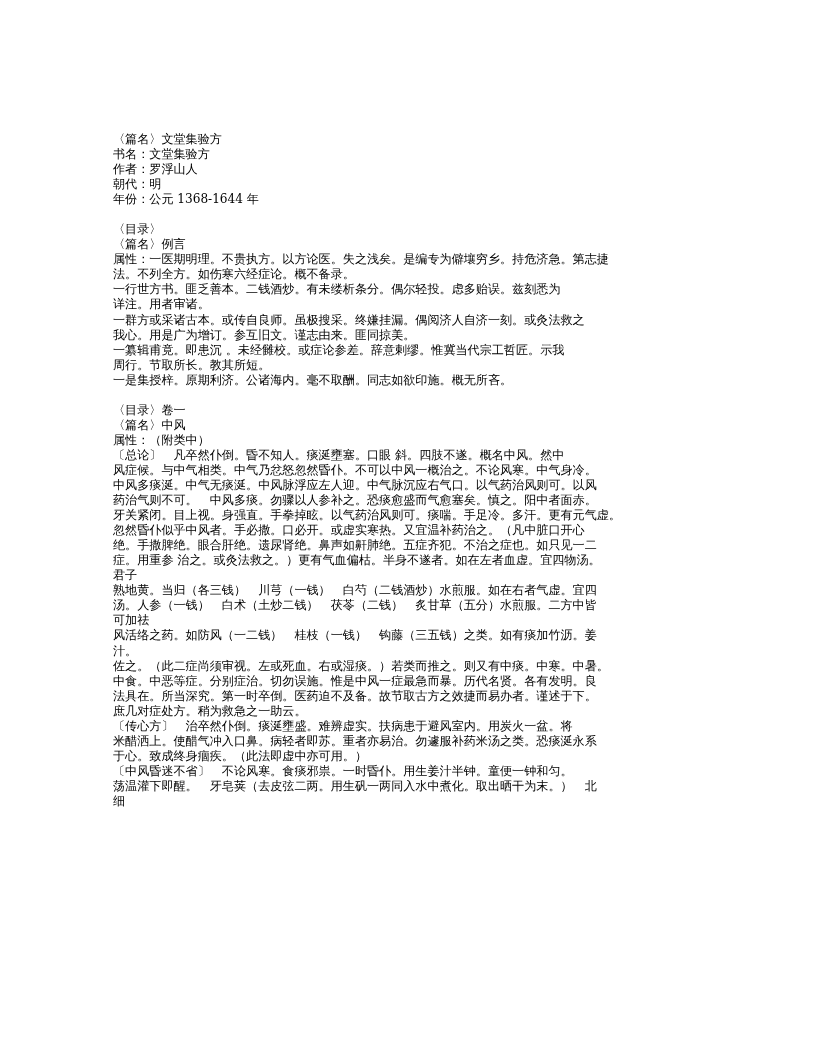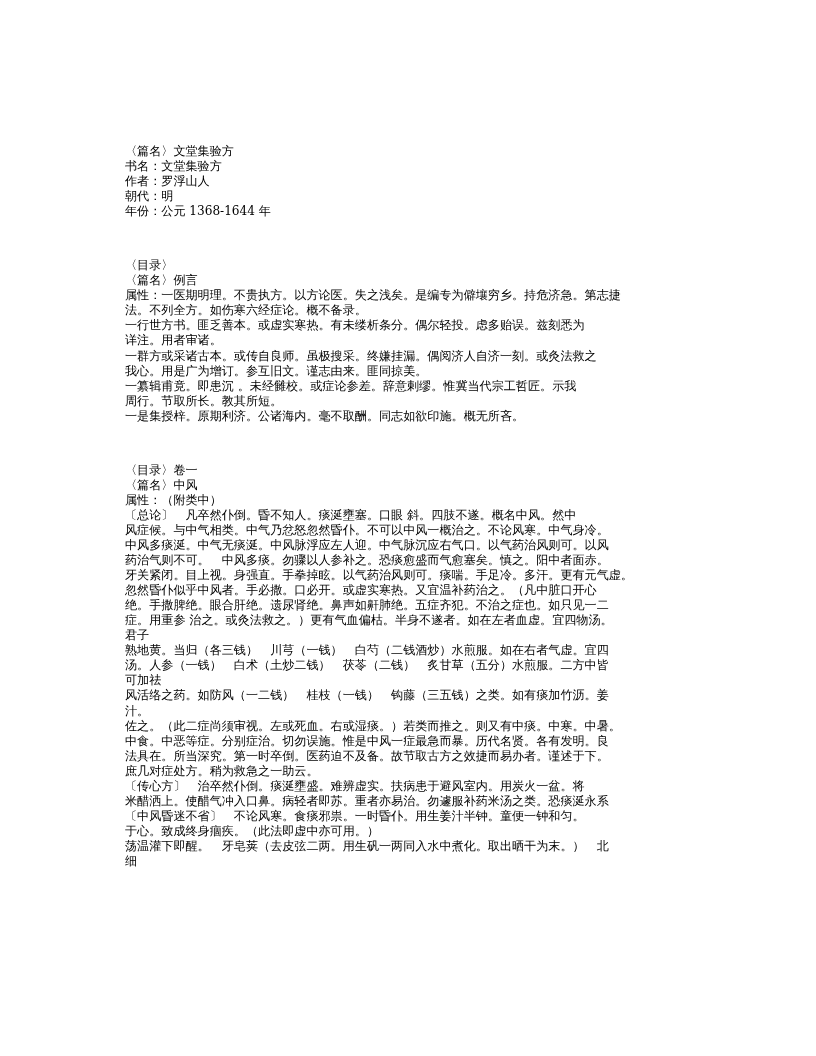--- a/index.html
+++ b/index.html
@@ -21,21 +21,21 @@
     background: #ffffff;
     box-sizing: border-box;
   }
   .content {
     position: absolute;
     left: 113px;
     top: 132px;
     width: 592px;
   }
   .block {
-    margin: 12px;
+    margin: 0;
   }
   .spacer {
     height: 15px;
   }
   .line {
     font-size: 12.1px;
     line-height: 15.05px;
     white-space: pre-wrap;
     word-break: break-all;
     letter-spacing: 0px;
@@ -58,21 +58,21 @@
       <div class="line">年份：公元 1368-1644 年</div>
     </div>
 
     <div class="spacer"></div>
 
     <div class="block">
       <div class="line">〈目录〉</div>
       <div class="line">〈篇名〉例言</div>
       <div class="line">属性：一医期明理。不贵执方。以方论医。失之浅矣。是编专为僻壤穷乡。持危济急。第志捷</div>
       <div class="line">法。不列全方。如伤寒六经症论。概不备录。</div>
-      <div class="line">一行世方书。匪乏善本。或虚实寒热。有未缕析条分。偶尔轻投。虑多贻误。兹刻悉为</div>
+      <div class="line">一行世方书。匪乏善本。二钱酒炒。有未缕析条分。偶尔轻投。虑多贻误。兹刻悉为</div>
       <div class="line">详注。用者审诸。</div>
       <div class="line">一群方或采诸古本。或传自良师。虽极搜采。终嫌挂漏。偶阅济人自济一刻。或灸法救之</div>
       <div class="line">我心。用是广为增订。参互旧文。谨志由来。匪同掠美。</div>
       <div class="line">一纂辑甫竟。即患沉 。未经雠校。或症论参差。辞意剌缪。惟冀当代宗工哲匠。示我</div>
       <div class="line">周行。节取所长。教其所短。</div>
       <div class="line">一是集授梓。原期利济。公诸海内。毫不取酬。同志如欲印施。概无所吝。</div>
     </div>
 
     <div class="spacer"></div>
 
@@ -93,20 +93,20 @@
       <div class="line">汤。人参（一钱）　白术（土炒二钱）　茯苓（二钱）　炙甘草（五分）水煎服。二方中皆</div>
       <div class="line">可加祛</div>
       <div class="line">风活络之药。如防风（一二钱）　桂枝（一钱）　钩藤（三五钱）之类。如有痰加竹沥。姜</div>
       <div class="line">汁。</div>
       <div class="line">佐之。（此二症尚须审视。左或死血。右或湿痰。）若类而推之。则又有中痰。中寒。中暑。</div>
       <div class="line">中食。中恶等症。分别症治。切勿误施。惟是中风一症最急而暴。历代名贤。各有发明。良</div>
       <div class="line">法具在。所当深究。第一时卒倒。医药迫不及备。故节取古方之效捷而易办者。谨述于下。</div>
       <div class="line">庶几对症处方。稍为救急之一助云。</div>
       <div class="line">〔传心方〕　治卒然仆倒。痰涎壅盛。难辨虚实。扶病患于避风室内。用炭火一盆。将</div>
       <div class="line">米醋洒上。使醋气冲入口鼻。病轻者即苏。重者亦易治。勿遽服补药米汤之类。恐痰涎永系</div>
+      <div class="line">于心。致成终身痼疾。（此法即虚中亦可用。）</div>
       <div class="line">〔中风昏迷不省〕　不论风寒。食痰邪祟。一时昏仆。用生姜汁半钟。童便一钟和匀。</div>
-      <div class="line">于心。致成终身痼疾。（此法即虚中亦可用。）</div>
       <div class="line">荡温灌下即醒。　牙皂荚（去皮弦二两。用生矾一两同入水中煮化。取出晒干为末。）　北</div>
       <div class="line">细</div>
     </div>
 
   </div>
 </div>
 
 </body></html>

